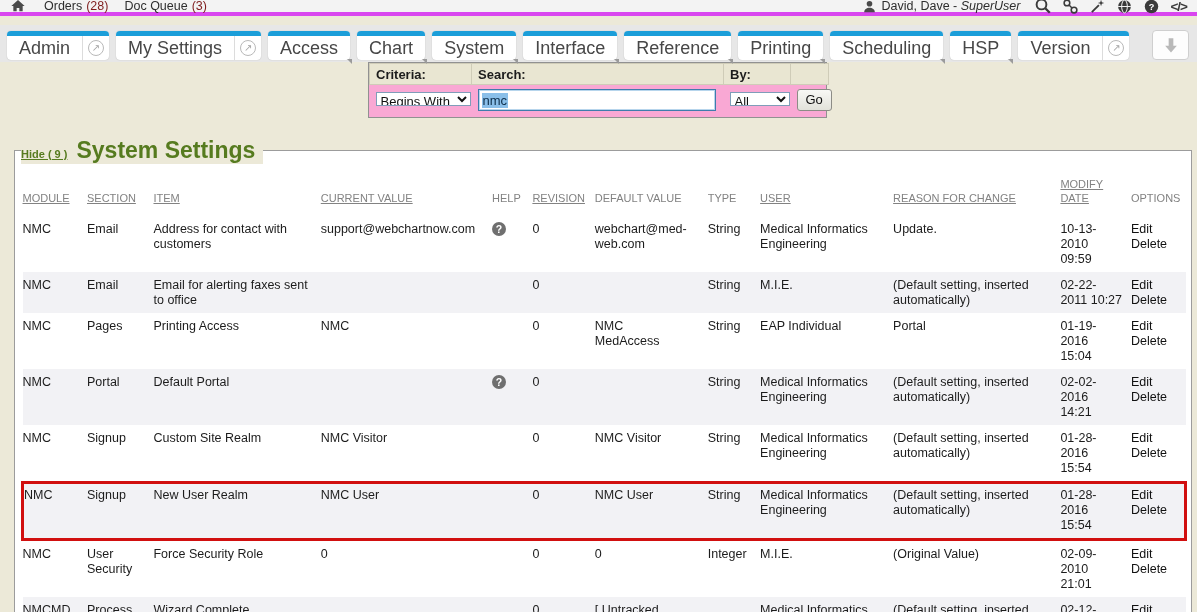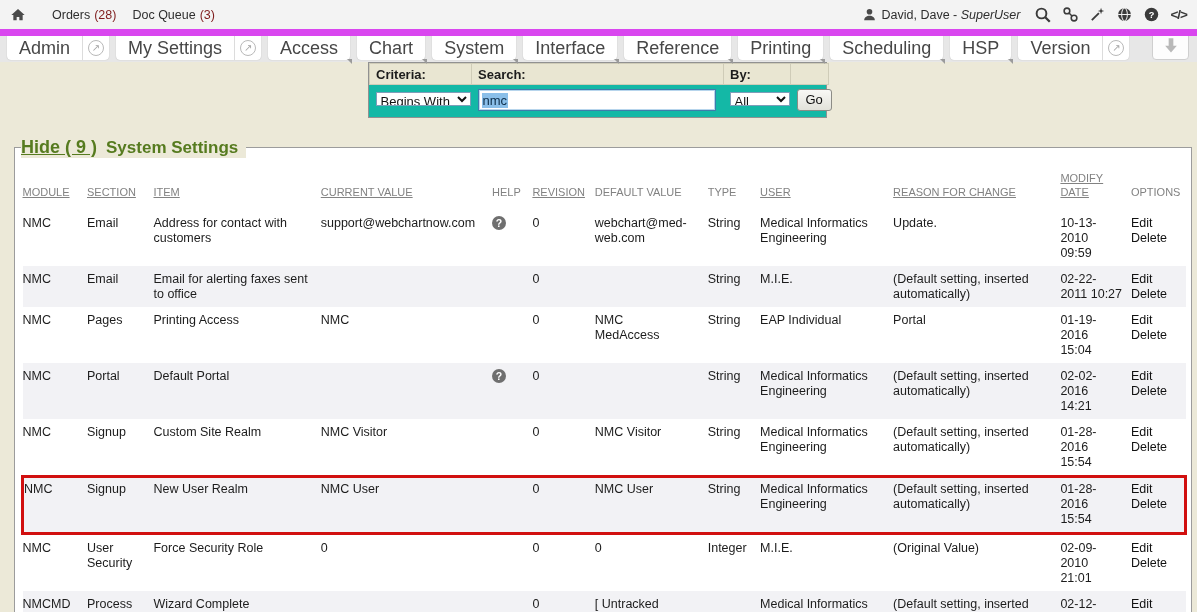--- a/index.html
+++ b/index.html
@@ -6,24 +6,24 @@
   html,body { width:1197px; height:612px; overflow:hidden; }
   body {
     font-family:"Liberation Sans", sans-serif;
     background:#ece9d8;
     position:relative;
     color:#1c1c1c;
   }
 
   
   .topbar {
-    position:absolute; top:0; left:0; right:0; height:36px;
-    background:#f3f3f3; border-bottom:7px solid #d946ef;
+    position:absolute; top:0; left:0; right:0; height:16px;
+    background:#f3f3f3; border-bottom:4px solid #d946ef;
     display:flex; align-items:center; padding:0 10px; z-index:4;
-    font-size:12.5px; color:#2e2e2e;gap:8px;
+    font-size:12.5px; color:#2e2e2e;
   }
   .home-btn { display:inline-flex; align-items:center; cursor:pointer; margin-right:18px; }
   .topbar-nav { display:flex; gap:16px; }
   .nav-link { cursor:pointer; display:inline-flex; gap:4px; }
   .nav-count { color:#7f1d1d; }
   .topbar-right { margin-left:auto; display:flex; align-items:center; gap:10px; }
   .user-chip { display:inline-flex; align-items:center; gap:5px; margin-right:4px; }
   .role { font-style:italic; }
   .tb-icon { display:inline-flex; align-items:center; justify-content:center; cursor:pointer; }
   .code-icon { font-weight:bold; font-size:13.5px; letter-spacing:-1px; color:#3a3a3a; }
@@ -58,21 +58,21 @@
   }
   .scroll-btn {
     position:absolute; right:8px; top:5px; width:37px; height:30px;
     background:#fdfdfd; border:1px solid #cfcfcf; border-radius:4px;
     display:flex; align-items:center; justify-content:center; cursor:pointer;
   }
 
   
   .search-panel { position:absolute; left:368px; top:46px; width:459px; z-index:1; font-size:13px; }
   .search-title { color:#567b1f; font-weight:bold; font-size:13px; height:16px; padding-left:3px; }
-  .search-box { border:1px solid #919191; background:#14b8a6; }
+  .search-box { border:1px solid #919191; background:#f9a8d4; }
   .search-grid { width:100%; border-collapse:collapse; table-layout:fixed; }
   .search-grid .label-row td {
     background:#e9e6d2; border:1px solid #cfccb8;
     font-weight:bold; color:#1c1c1c; padding:3px 6px 2px;
   }
   .search-grid .control-row td { padding:4px 6px 6px; }
   .crit-col { width:102px; } .search-col { width:252px; } .by-col { width:67px; } .go-col { width:38px; }
   select {
     font-family:"Liberation Sans", sans-serif; font-size:13px; height:14px;
     border:1px solid #7f9db9; background:#fff; color:#111;
@@ -93,22 +93,22 @@
   
   fieldset.settings {
     position:absolute; left:14px; right:5px; top:137px; height:500px;
     border:1px solid #9c9c9c; border-bottom:none; background:#fff;
     padding:2px 4px 0 6px;
   }
   legend.settings-legend {
     display:flex; align-items:baseline; gap:9px;
     background:#ece9d8; padding:0 8px 0 0; margin-left:0;
   }
-  .hide-link { font-size:18px; font-weight:bold; color:#567b1f; text-decoration:underline; cursor:pointer; }
-  .section-title { font-size:17px; font-weight:bold; color:#567b1f; }
+  .hide-link { font-size:11px; font-weight:bold; color:#567b1f; text-decoration:underline; cursor:pointer; }
+  .section-title { font-size:23px; font-weight:bold; color:#567b1f; }
 
   table.settings-table { width:100%; border-collapse:collapse; table-layout:fixed; }
   .settings-table thead th {
     font-size:11px; font-weight:normal; color:#828282; text-align:left;
     vertical-align:bottom; padding:12px 6px 10px 0; line-height:1.25;
   }
   .settings-table thead th.sortable { text-decoration:underline; cursor:pointer; }
   .settings-table tbody td {
     font-size:12.5px; color:#1c1c1c; vertical-align:top;
     padding:6px 8px 5px 0; line-height:1.2;

